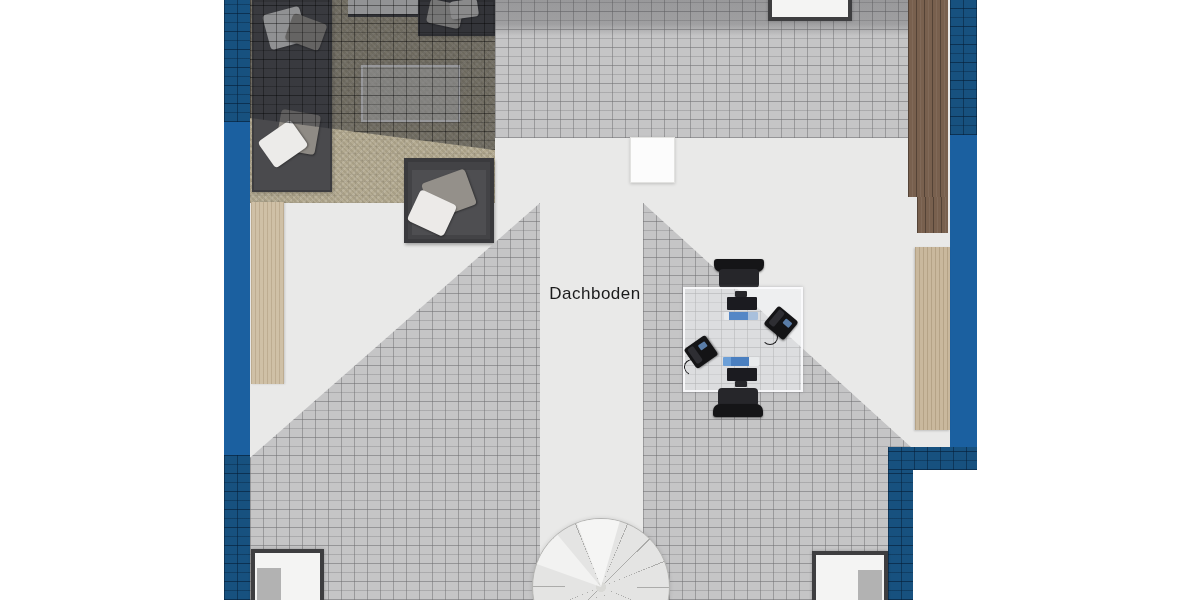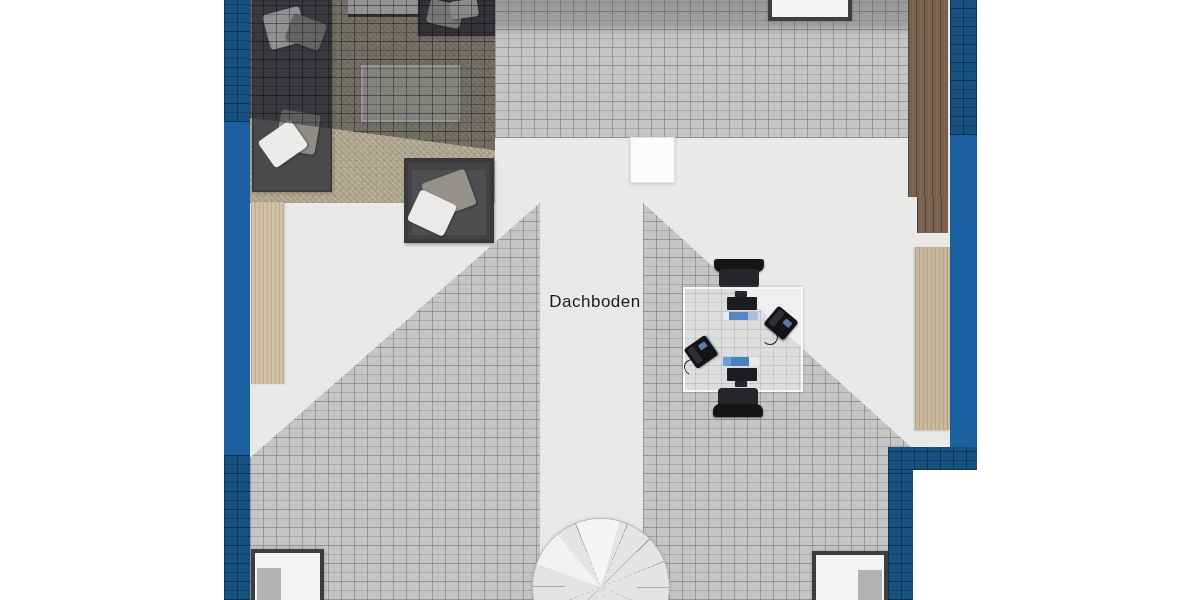--- a/index.html
+++ b/index.html
@@ -198,15 +198,15 @@
 
     <div class="abs chair-seat" style="left:38px;top:133px;width:40px;height:19px;"></div>
     <div class="abs chair-back" style="left:33px;top:149px;width:50px;height:13px;border-radius:7px 7px 3px 3px;"></div>
   </div>
 
   <div class="abs stairs" style="left:532px;top:518px;width:136px;height:136px;">
     <div class="wedge w1"></div>
     <div class="wedge w2"></div>
   </div>
 
-  <div class="abs room-label" style="left:535px;top:292px;width:120px;height:20px;">Dachboden</div>
+  <div class="abs room-label" style="left:535px;top:284px;width:120px;height:20px;">Dachboden</div>
 
 </div>
 
 </body></html>

